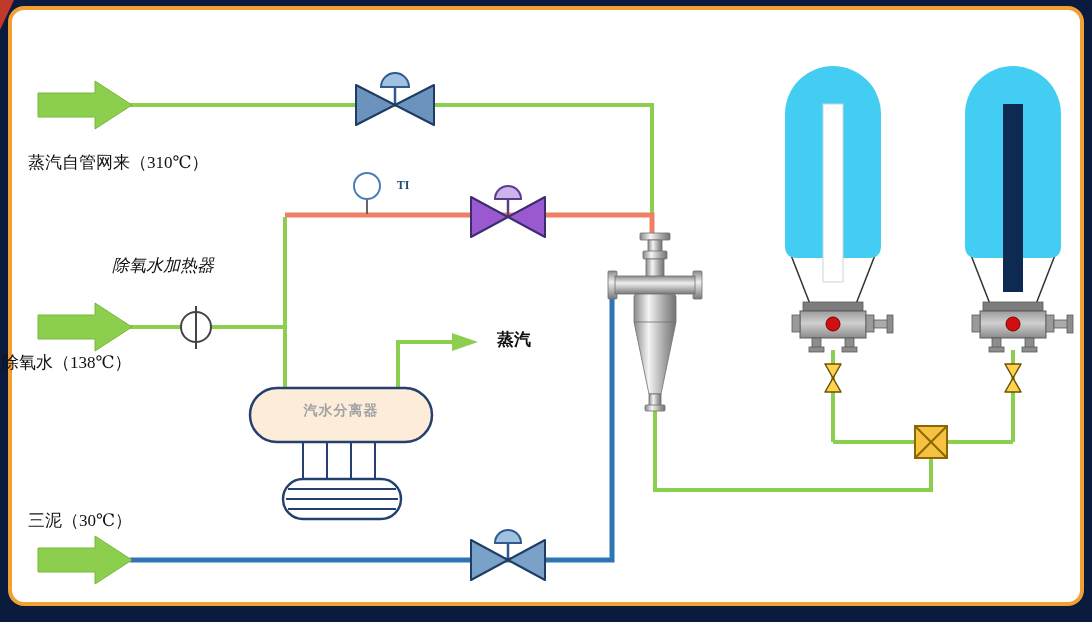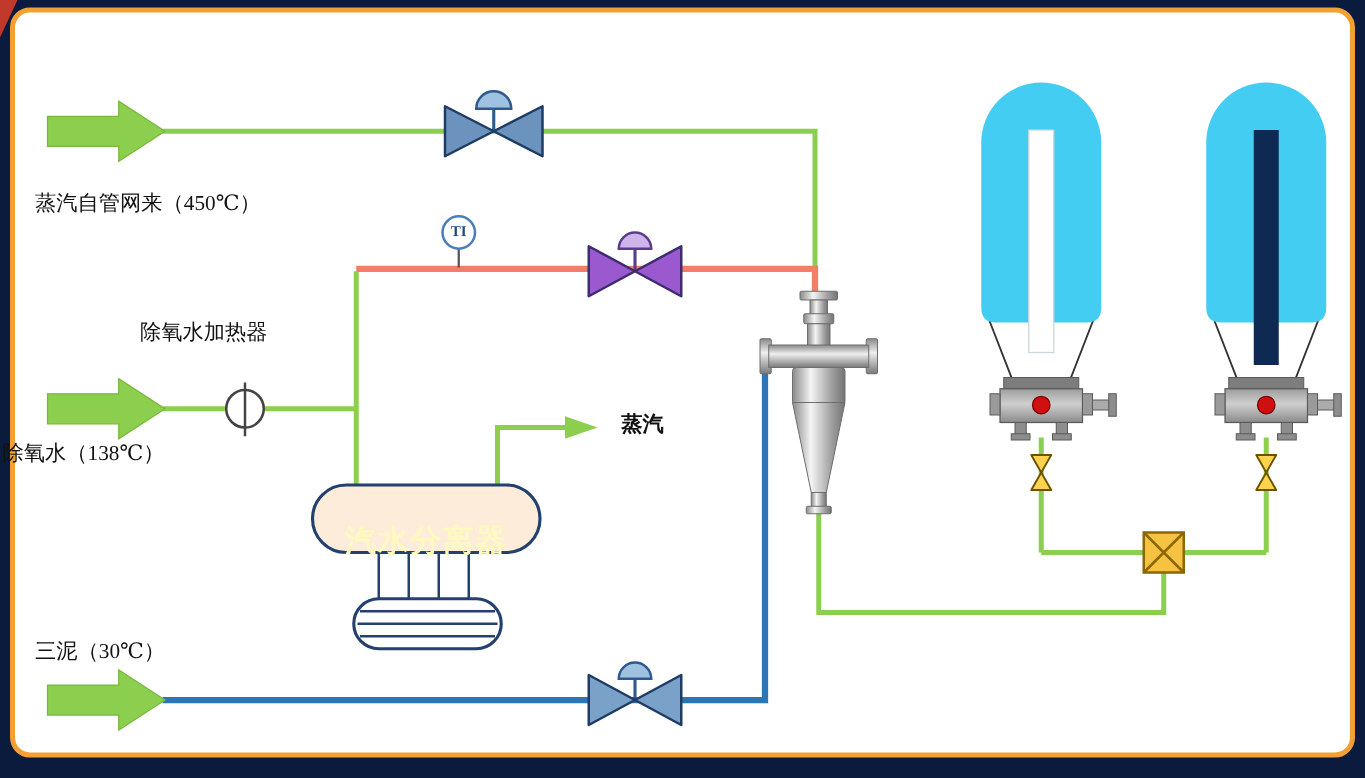--- a/index.html
+++ b/index.html
@@ -12,22 +12,22 @@
     position:absolute;left:8px;top:6px;width:1076px;height:600px;
     background:#ffffff;border:4px solid #f2a033;border-radius:16px;
     box-sizing:border-box;
   }
   .corner{
     position:absolute;left:0;top:0;width:14px;height:30px;background:#c0392b;
     clip-path:polygon(0 0,100% 0,0 100%);
   }
   svg.diagram{position:absolute;left:0;top:0;}
   .lbl{position:absolute;color:#111;font-size:17px;white-space:nowrap;line-height:1.2;}
-  .lbl-separator{font-size:25px;font-weight:600;letter-spacing:1px;color:#fef9c3;margin-top:16px;}
-  .lbl-ti{font-size:12px;font-weight:bold;color:#1f4e79;width:24px;text-align:center;}
+  .lbl-separator{font-size:14px;font-weight:600;letter-spacing:1px;color:#a3a3a3;}
+  .lbl-ti{font-size:12px;font-weight:bold;color:#1f4e79;width:24px;text-align:center;padding-left:36px;}
 </style>
 </head>
 <body>
 
 <div class="frame"></div>
 <div class="corner"></div>
 
 <svg class="diagram" width="1092" height="622" viewBox="0 0 1092 622">
   <defs>
     <linearGradient id="metalH" x1="0" y1="0" x2="1" y2="0">
@@ -176,19 +176,19 @@
       <rect x="1067" y="315" width="6" height="18" fill="#8d8d8d" stroke="#5a5a5a" stroke-width="0.8"></rect>
       <circle cx="1013" cy="324" r="7" fill="#d01010" stroke="#7a0000" stroke-width="1"></circle>
       <rect x="992" y="338" width="9" height="11" fill="#8d8d8d" stroke="#5a5a5a" stroke-width="0.8"></rect>
       <rect x="1025" y="338" width="9" height="11" fill="#8d8d8d" stroke="#5a5a5a" stroke-width="0.8"></rect>
       <rect x="989" y="347" width="15" height="5" fill="#8d8d8d" stroke="#5a5a5a" stroke-width="0.8"></rect>
       <rect x="1022" y="347" width="15" height="5" fill="#8d8d8d" stroke="#5a5a5a" stroke-width="0.8"></rect>
     </g>
   </g>
 </svg>
 
-<div class="lbl" style="left:28px;top:153px;">蒸汽自管网来（450℃）</div>
-<div class="lbl" style="left:112px;top:256px;">除氧水加热器</div>
+<div class="lbl" style="left:28px;top:153px;">蒸汽自管网来（310℃）</div>
+<div class="lbl" style="left:112px;top:256px;font-style:italic;">除氧水加热器</div>
 <div class="lbl" style="left:2px;top:353px;">除氧水（138℃）</div>
 <div class="lbl lbl-separator" style="left:250px;top:403px;width:182px;text-align:center;">汽水分离器</div>
 <div class="lbl" style="left:497px;top:330px;font-weight:bold;">蒸汽</div>
 <div class="lbl" style="left:28px;top:511px;">三泥（30℃）</div>
 <div class="lbl lbl-ti" style="left:355px;top:178px;">TI</div>
 
 </body></html>

